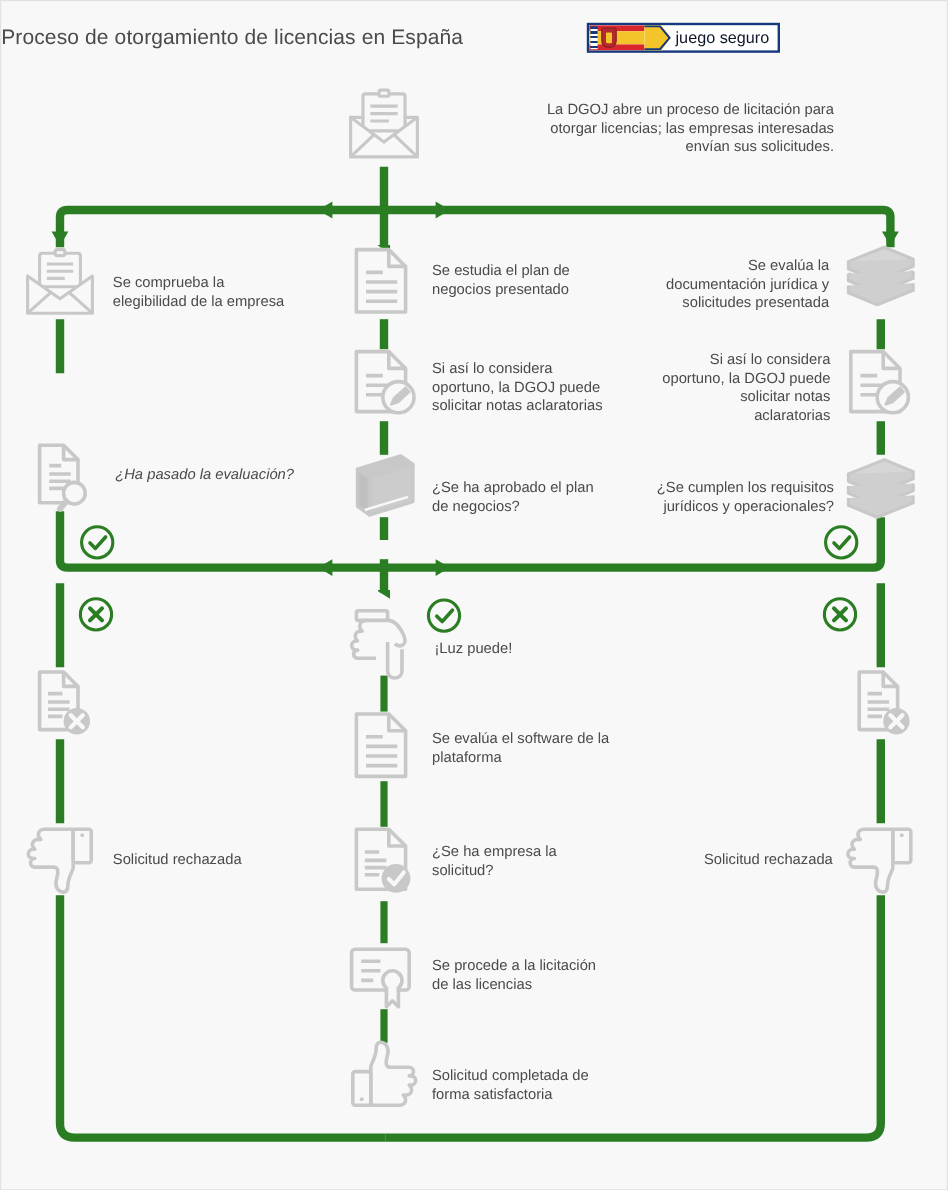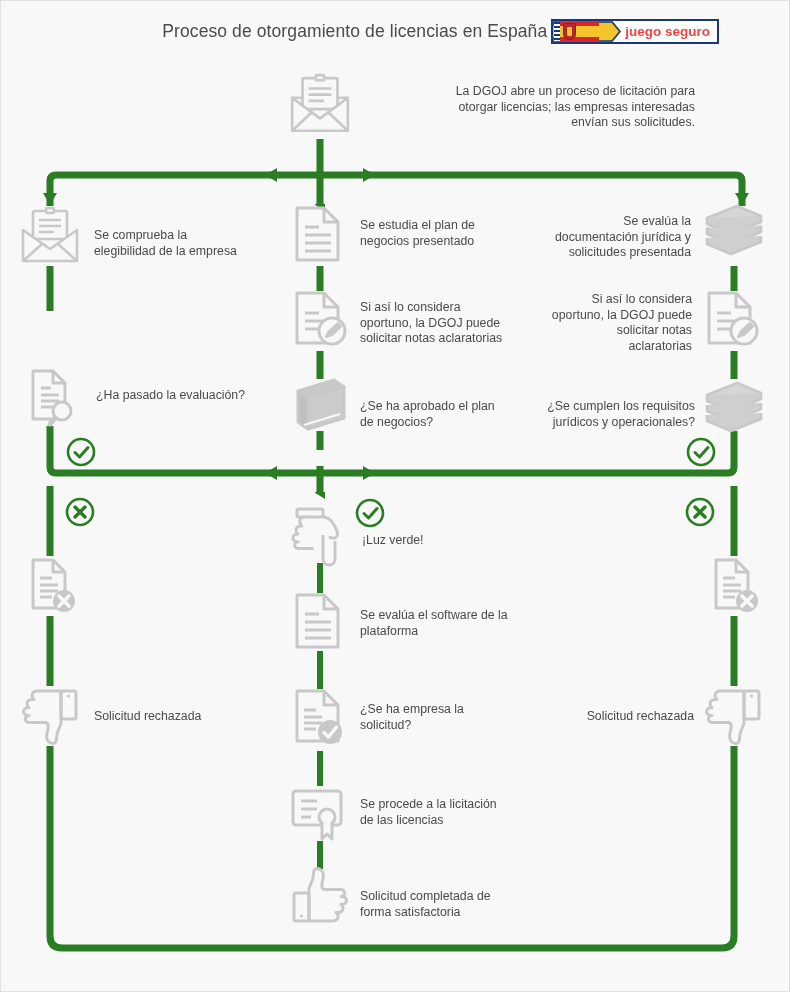--- a/index.html
+++ b/index.html
@@ -11,22 +11,22 @@
   #page {
     position: relative;
     width: 790px; height: 992px;
     background: #f7f8f7;
     border: 1px solid #e2e2e2;
     overflow: hidden;
   }
 
   
   #header {
-    position: absolute; left: 0; top: 18px; width: 718px;
-    display: flex; align-items: center; justify-content: flex-end; gap: 4px;
+    position: absolute; left: 0; top: 18px; width: 649px;
+    display: flex; align-items: center; justify-content: space-between; gap: 4px;
   }
   #title {
     font-size: 17.5px; color: #4a4a4a; font-weight: 400;
     letter-spacing: .1px; white-space: nowrap;
   }
   #logo {
     display: flex; align-items: center;
     border: 2px solid #15397c; background: #ffffff;
     height: 25px; padding: 0 0 0 0; position: relative;
   }
@@ -40,21 +40,21 @@
       background: repeating-linear-gradient(#15397c 0 2px, #fff 2px 4px); }
   #logo .flagbox .shield {
       position:absolute; left:10px; top:2px; width:13px; height:17px;
       background:#b5282e; border:1px solid #8c1f24; border-radius: 2px 2px 6px 6px;
   }
   #logo .flagbox .shield:after{
       content:""; position:absolute; left:3px; top:3px; width:5px; height:9px;
       background:#f3c52a; border-radius:1px;
   }
   #logo .logotext {
-    font-size: 13.5px; font-weight: bold; color: #ef4444;
+    font-size: 13.5px; font-weight: normal; color: #0f172a;
     padding: 0 7px 0 4px; line-height: 21px; white-space: nowrap;
   }
 
   
   #wires { position:absolute; left:0; top:0; width:790px; height:992px; }
 
   
   .node { position: absolute; }
   .node .ico { position:absolute; }
   .node .lbl {
@@ -179,21 +179,21 @@
       <svg width="60" height="60" viewBox="0 0 60 60">
         <g fill="none" stroke="#c8c8c8" stroke-width="3" stroke-linejoin="round">
           <path d="M12 3 h20 l12 12 v36 H12 Z"></path>
           <path d="M32 3 v12 h12"></path>
           <path d="M20 20 h10 M20 27 h18 M20 33 h18 M20 39 h14"></path>
           <circle cx="41" cy="43" r="9" fill="#f7f8f7"></circle>
           <path d="M34 50 L29 56" stroke-linecap="round" stroke-width="5"></path>
         </g>
       </svg>
     </span>
-    <span class="lbl right" style="left:75px; top:20px; width:210px;">¿Ha pasado la evaluación?</span>
+    <span class="lbl right" style="left:75px; top:20px; width:210px;font-style:italic;">¿Ha pasado la evaluación?</span>
   </div>
 
   <div class="node" style="left:64px; top:435px;">
     <span class="ico">
       <svg width="32" height="32" viewBox="0 0 32 32">
         <circle cx="16" cy="16" r="13" fill="#f7f8f7" stroke="#2a7d23" stroke-width="2.6"></circle>
         <path d="M10 16.5 L14.5 21 L23 11.5" fill="none" stroke="#2a7d23" stroke-width="3" stroke-linecap="round" stroke-linejoin="round"></path>
       </svg>
     </span>
   </div>
@@ -287,21 +287,21 @@
       <svg width="62" height="62" viewBox="0 0 62 62">
         <g fill="none" stroke="#c8c8c8" stroke-width="3" stroke-linejoin="round">
           <rect x="8" y="3" width="26" height="8" rx="1.5"></rect>
           <path d="M34 11 v0 c4 0 8 3 10.5 7 2.5 4 4 7 4 10 0 2.5-2 4.2-4.4 4.2-2.4 0-4.1-1.6-4.1-1.6"></path>
           <path d="M8 11 c-3.2 0-5.2 2-5.2 4.6 0 2.6 2 4.3 2 4.3 h-1.2 c-2.8 0-4.6 1.8-4.6 4.2 0 2.4 1.9 4 1.9 4
                    h-0.6 c-2.6 0-4.3 1.7-4.3 3.9 0 2.2 1.8 3.8 4.3 3.8 h0.8 c-2 0-3.4 1.5-3.4 3.4 0 1.9 1.5 3.4 3.6 3.4 h15" transform="translate(8,0)"></path>
           <path d="M34 29 v24 c0 3.5 2.6 6 6 6 3.4 0 6-2.5 6-6 V35"></path>
         </g>
       </svg>
     </span>
-    <span class="lbl right" style="left:73px; top:27px; width:150px;">¡Luz verde!</span>
+    <span class="lbl right" style="left:73px; top:27px; width:150px;">¡Luz puede!</span>
   </div>
 
   <div class="node" style="left:353px; top:496px;">
     <span class="ico">
       <svg width="32" height="32" viewBox="0 0 32 32">
         <circle cx="16" cy="16" r="13" fill="#f7f8f7" stroke="#2a7d23" stroke-width="2.6"></circle>
         <path d="M10 16.5 L14.5 21 L23 11.5" fill="none" stroke="#2a7d23" stroke-width="3" stroke-linecap="round" stroke-linejoin="round"></path>
       </svg>
     </span>
   </div>

